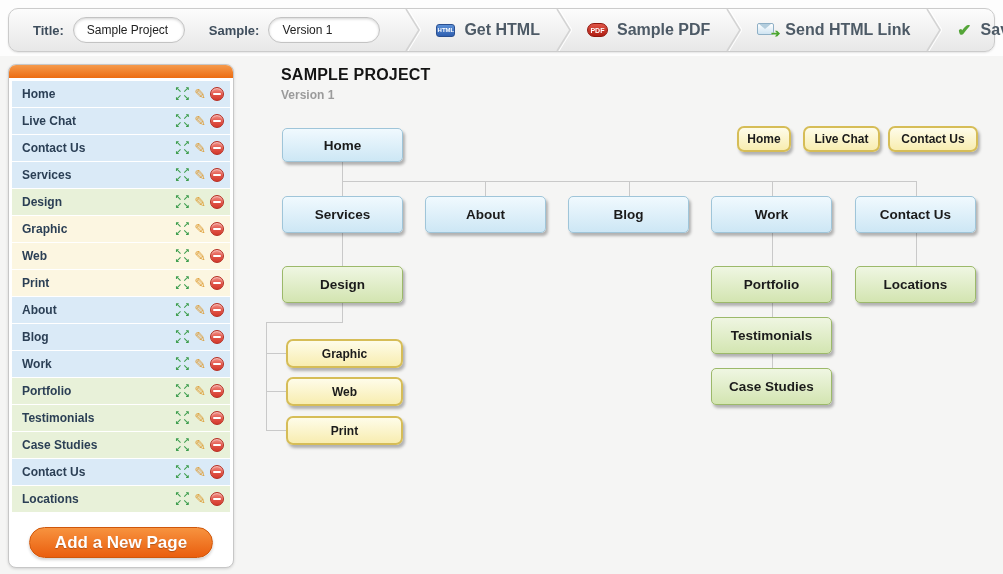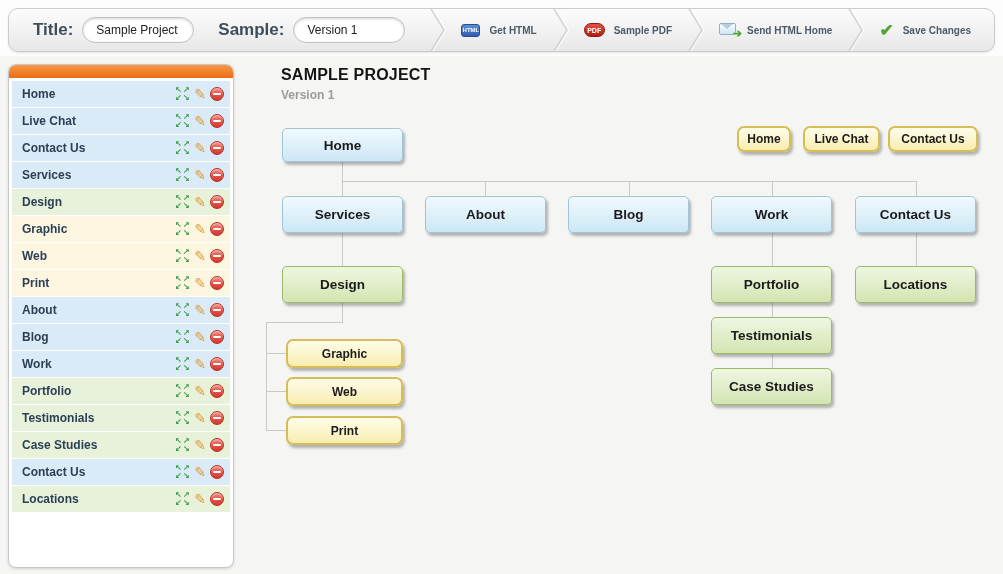--- a/index.html
+++ b/index.html
@@ -13,31 +13,31 @@
   .workspace { position:absolute; left:0; top:56px; right:0; bottom:0; background:#f5f5f4; }
 
   
   .toolbar {
     position:absolute; left:8px; top:8px; width:987px; height:44px;
     background:linear-gradient(#fcfcfc,#e7e7e7);
     border:1px solid #cbcbcb; border-radius:10px;
     box-shadow:0 1px 2px rgba(0,0,0,.10);
     display:flex; align-items:center; padding:0 22px 0 24px; z-index:30;
   }
-  .tlabel { font-size:17px; font-weight:bold; color:#3e4d5c; margin-right:9px; }
+  .tlabel { font-size:13px; font-weight:bold; color:#3e4d5c; margin-right:9px; }
   .pill {
     width:112px; height:26px; border:1px solid #c3c3c3; border-radius:14px;
     background:#fff; box-shadow:inset 0 1px 3px rgba(0,0,0,.18);
     font-family:"Liberation Sans",sans-serif; font-size:12px; color:#222;
     padding:0 13px; outline:none; margin-right:24px;
   }
   .chev { width:17px; height:44px; flex:0 0 auto; }
   .chev:first-of-type { margin-left:auto; }
   .tbtn { display:flex; align-items:center; gap:9px; margin:0 15px; cursor:pointer; white-space:nowrap; }
-  .tbtn .blabel { font-size:10px; font-weight:bold; color:#4d5a66; }
+  .tbtn .blabel { font-size:16px; font-weight:bold; color:#4d5a66; }
   .badge {
     display:inline-flex; align-items:center; justify-content:center;
     font-weight:bold; color:#fff; border-radius:3px;
   }
   .badge.html { width:19px; height:13px; font-size:6px; background:linear-gradient(#5b8fd6,#2f5fb0); border:1px solid #2a4f90; }
   .badge.pdf  { width:21px; height:14px; font-size:7px; background:linear-gradient(#e05548,#b01d12); border:1px solid #8f170e; border-radius:7px; }
   .env { position:relative; width:19px; height:14px; display:inline-block; }
   .env .env-body {
     position:absolute; left:0; top:0; width:17px; height:12px;
     background:linear-gradient(#ffffff,#cfe4f2); border:1px solid #8fb0c6; border-radius:2px;
@@ -175,21 +175,21 @@
   <svg class="chev" viewBox="0 0 17 44">
     <polyline points="2,1 15,22 2,43" fill="none" stroke="#d3d3d3" stroke-width="1.5"></polyline>
     <polyline points="4,1 17,22 4,43" fill="none" stroke="#ffffff" stroke-width="1"></polyline>
   </svg>
   <div class="tbtn">
     <span class="env">
       <span class="env-body"></span>
       <span class="env-flap"></span>
       <span class="env-arrow">➔</span>
     </span>
-    <span class="blabel">Send HTML Home</span>
+    <span class="blabel">Send HTML Link</span>
   </div>
 
   <svg class="chev" viewBox="0 0 17 44">
     <polyline points="2,1 15,22 2,43" fill="none" stroke="#d3d3d3" stroke-width="1.5"></polyline>
     <polyline points="4,1 17,22 4,43" fill="none" stroke="#ffffff" stroke-width="1"></polyline>
   </svg>
   <div class="tbtn">
     <span class="checkmark">✔</span>
     <span class="blabel">Save Changes</span>
   </div>
@@ -432,13 +432,16 @@
             <i>↙</i>
             <i>↘</i>
           </span>
           <span class="pencil">✎</span>
           <span class="remove">
             <i></i>
           </span>
         </span>
       </div>
     </div>
+  <div class="add-btn-wrap">
+    <span class="add-btn">Add a New Page</span>
+  </div>
 </div>
 
 </body></html>

